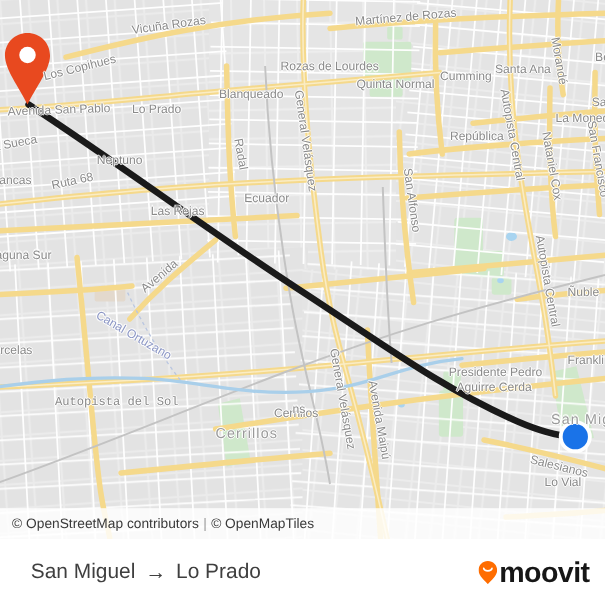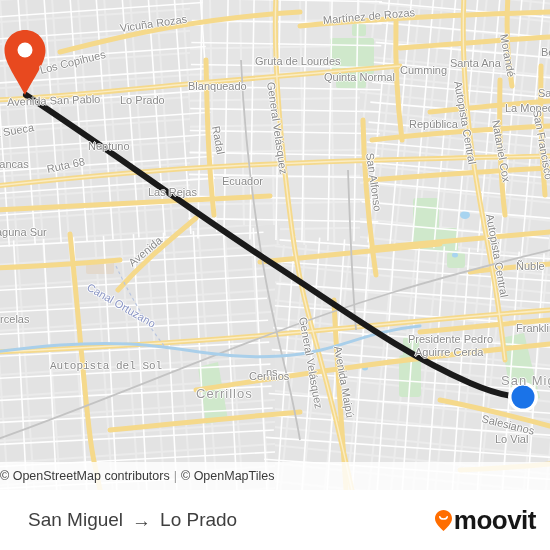--- a/index.html
+++ b/index.html
@@ -62,21 +62,21 @@
   
   #attribution {
     position: absolute;
     left: 0;
     top: 462px;
     width: 550px;
     height: 28px;
     background: rgba(255,255,255,0.82);
     display: flex;
     align-items: center;
-    padding-left: 0;
+    padding-left: 11px;
     box-sizing: border-box;
     font-size: 12.5px;
     color: #3a3a3a;
   }
   #attribution .sep { margin: 0 4px; color: #9a9a9a; }
 
   
   #cta {
     position: absolute;
     left: 168px;
@@ -327,43 +327,43 @@
       <g>
         <circle cx="523" cy="397" r="15" fill="#ffffff"></circle>
         <circle cx="523" cy="397" r="11.5" fill="#1a73e8"></circle>
       </g>
     </svg>
 
     <div id="label-layer">
         <div class="maplabel" style="left: 120px; top: 22px; transform: rotate(-8deg);">Vicuña Rozas</div>
         <div class="maplabel" style="left: 40px; top: 64px; transform: rotate(-14deg);">Los Copihues</div>
         <div class="maplabel" style="left: 7px; top: 96px; transform: rotate(-2deg);">Avenida San Pablo</div>
-        <div class="maplabel" style="left: 164px; top: 80px; transform: rotate(0deg); padding-left: 24px;">Blanqueado</div>
+        <div class="maplabel" style="left: 175px; top: 80px; transform: rotate(0deg); padding-left: 24px;">Blanqueado</div>
         <div class="maplabel" style="left: 120px; top: 94px; transform: rotate(0deg);">Lo Prado</div>
-        <div class="maplabel" style="left: 255px; top: 55px; transform: rotate(0deg);">Gruta de Lourdes</div>
+        <div class="maplabel" style="left: 255px; top: 55px; transform: rotate(0deg);">Rozas de Lourdes</div>
         <div class="maplabel" style="left: 324px; top: 71px; transform: rotate(0deg);">Quinta Normal</div>
         <div class="maplabel" style="left: 323px; top: 14px; transform: rotate(-5deg);">Martínez de Rozas</div>
         <div class="maplabel" style="left: 400px; top: 64px; transform: rotate(0deg);">Cumming</div>
         <div class="maplabel" style="left: 450px; top: 57px; transform: rotate(0deg);">Santa Ana</div>
         <div class="maplabel" style="left: 504px; top: 28px; transform: rotate(80deg);">Morandé</div>
         <div class="maplabel" style="left: 541px; top: 46px; transform: rotate(0deg);">Be</div>
         <div class="maplabel" style="left: 505px; top: 102px; transform: rotate(0deg);">La Moneda</div>
         <div class="maplabel" style="left: 538px; top: 87px; transform: rotate(0deg);">San</div>
         <div class="maplabel" style="left: 409px; top: 118px; transform: rotate(0deg);">República</div>
         <div class="maplabel" style="left: 496px; top: 114px; transform: rotate(80deg);">Nataniel Cox</div>
         <div class="maplabel" style="left: 537px; top: 104px; transform: rotate(80deg);">San Francisco</div>
         <div class="maplabel" style="left: 271px; top: 76px; transform: rotate(82deg);">General Velásquez</div>
         <div class="maplabel" style="left: 370px; top: 147px; transform: rotate(82deg);">San Alfonso</div>
         <div class="maplabel" style="left: 458px; top: 75px; transform: rotate(80deg);">Autopista Central</div>
         <div class="maplabel" style="left: 490px; top: 208px; transform: rotate(80deg);">Autopista Central</div>
         <div class="maplabel" style="left: 216px; top: 120px; transform: rotate(80deg);">Radal</div>
         <div class="maplabel" style="left: 222px; top: 175px; transform: rotate(0deg);">Ecuador</div>
         <div class="maplabel" style="left: 88px; top: 140px; transform: rotate(0deg);">Neptuno</div>
         <div class="maplabel" style="left: 47px; top: 163px; transform: rotate(-12deg);">Ruta 68</div>
-        <div class="maplabel" style="left: 148px; top: 186px; transform: rotate(0deg);">Las Rejas</div>
+        <div class="maplabel" style="left: 137px; top: 186px; transform: rotate(0deg);">Las Rejas</div>
         <div class="maplabel" style="left: -6px; top: 128px; transform: rotate(-10deg);">a Sueca</div>
         <div class="maplabel" style="left: -8px; top: 158px; transform: rotate(0deg);">rrancas</div>
         <div class="maplabel" style="left: -4px; top: 226px; transform: rotate(0deg);">aguna Sur</div>
         <div class="maplabel" style="left: -6px; top: 313px; transform: rotate(0deg);">arcelas</div>
         <div class="maplabel" style="left: 130px; top: 258px; transform: rotate(-40deg);">Avenida</div>
         <div class="maplabel water" style="left: 88px; top: 280px; transform: rotate(30deg);">Canal Ortuzano</div>
         <div class="maplabel" style="left: 50px; top: 360px; transform: rotate(0deg); font-family: Liberation Mono, monospace;">Autopista del Sol</div>
         <div class="maplabel" style="left: 249px; top: 370px; transform: rotate(0deg);">Cerrillos</div>
         <div class="maplabel place" style="left: 196px; top: 386px; transform: rotate(0deg);">Cerrillos</div>
         <div class="maplabel" style="left: 303px; top: 311px; transform: rotate(80deg);">General Velásquez</div>

